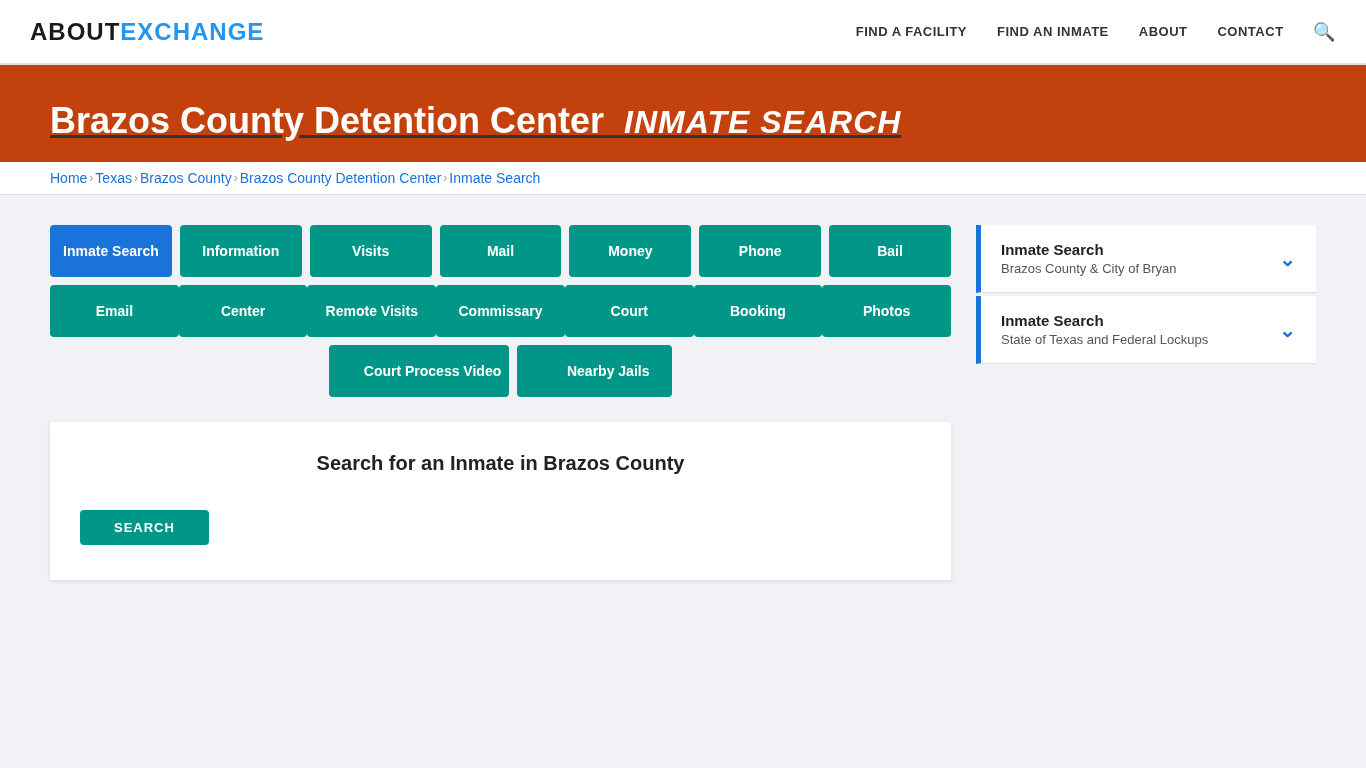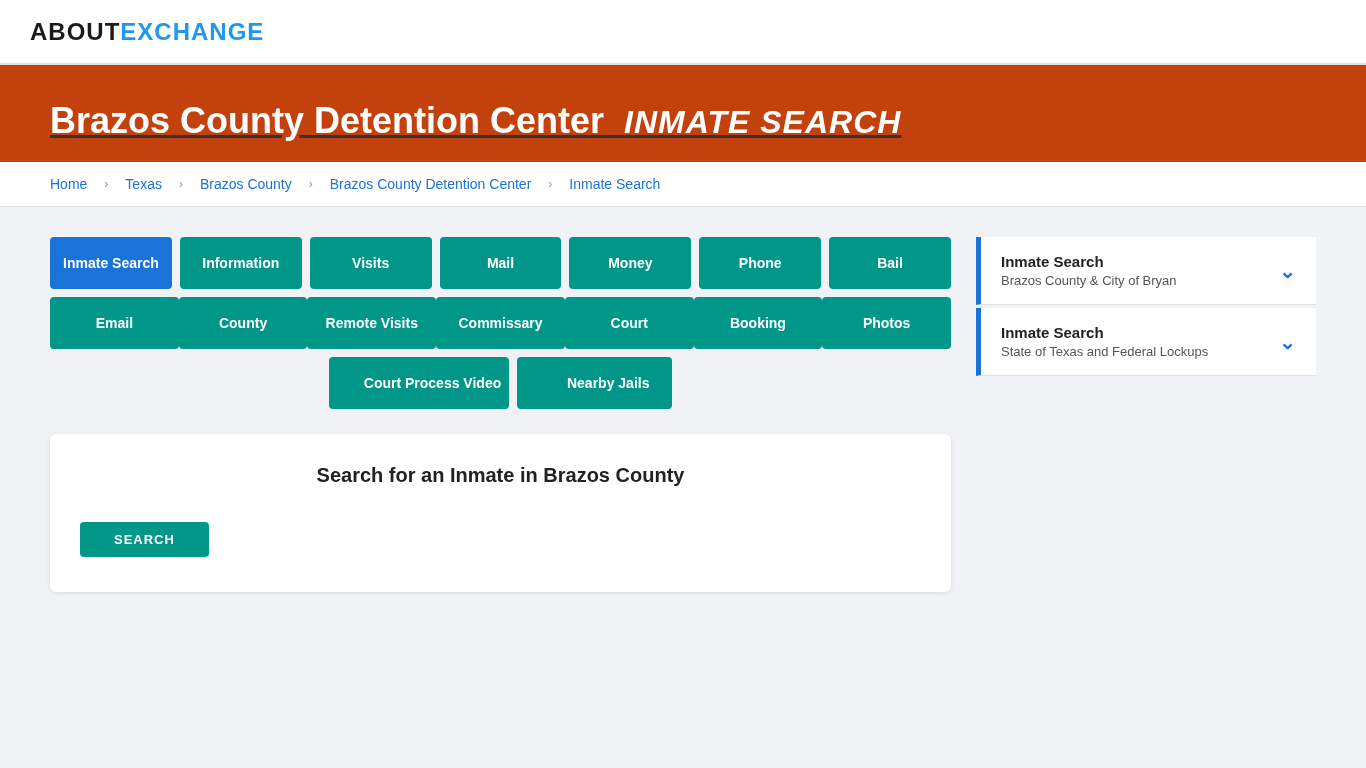--- a/index.html
+++ b/index.html
@@ -56,24 +56,24 @@
     .hero h1 em {
       font-style: italic;
       font-weight: 700;
       font-size: 32px;
       letter-spacing: 1px;
     }
 
     
     .breadcrumb {
       background: #fff;
-      padding: 14px 50px;
-      display: flex;
-      align-items: center;
-      gap: 17px;
+      padding: 8px 50px;
+      display: flex;
+      align-items: center;
+      gap: 2px;
       font-size: 14px;
       border-bottom: 1px solid #e0e0e0;
     }
     .breadcrumb a {
       color: #1a73d9;
       text-decoration: none;
     }
     .breadcrumb .sep { color: #999; font-size: 12px; }
 
     
@@ -124,21 +124,21 @@
       margin-bottom: 25px;
     }
     .tabs-row3 .tab-btn {
       min-width: 155px;
       padding-left: 35px;
     }
 
     
     .search-box {
       background: #fff;
-      border-radius: 6px;
+      border-radius: 0;
       padding: 30px 30px 35px;
       box-shadow: 0 1px 4px rgba(0,0,0,0.1);
     }
     .search-box h2 {
       text-align: center;
       font-size: 20px;
       font-weight: 700;
       margin-bottom: 20px;
       color: #222;
     }
@@ -205,20 +205,27 @@
       font-size: 20px;
       font-weight: 700;
     }
   </style>
 </head>
 <body>
 
 <nav class="navbar">
   <div class="logo">
     <span style="color: rgb(26, 26, 26);">ABOUT</span><span style="color: rgb(33, 150, 243);">EXCHANGE</span>
+  </div>
+  <div class="nav-links">
+    <a href="#">FIND A FACILITY</a>
+    <a href="#">FIND AN INMATE</a>
+    <a href="#">ABOUT</a>
+    <a href="#">CONTACT</a>
+    <span class="search-icon">🔍</span>
   </div>
 </nav>
 
 <div class="hero">
   <h1>
     <span>Brazos County Detention Center</span>
     &nbsp;<em>INMATE SEARCH</em>
   </h1>
 </div>
 
@@ -242,21 +249,21 @@
       <button class="tab-btn">Information</button>
       <button class="tab-btn">Visits</button>
       <button class="tab-btn">Mail</button>
       <button class="tab-btn">Money</button>
       <button class="tab-btn">Phone</button>
       <button class="tab-btn">Bail</button>
     </div>
 
     <div class="tabs-row2">
       <button class="tab-btn">Email</button>
-      <button class="tab-btn">County</button>
+      <button class="tab-btn">Center</button>
       <button class="tab-btn">Remote Visits</button>
       <button class="tab-btn">Commissary</button>
       <button class="tab-btn">Court</button>
       <button class="tab-btn">Booking</button>
       <button class="tab-btn">Photos</button>
     </div>
 
     <div class="tabs-row3">
       <button class="tab-btn">Court Process Video</button>
       <button class="tab-btn">Nearby Jails</button>

